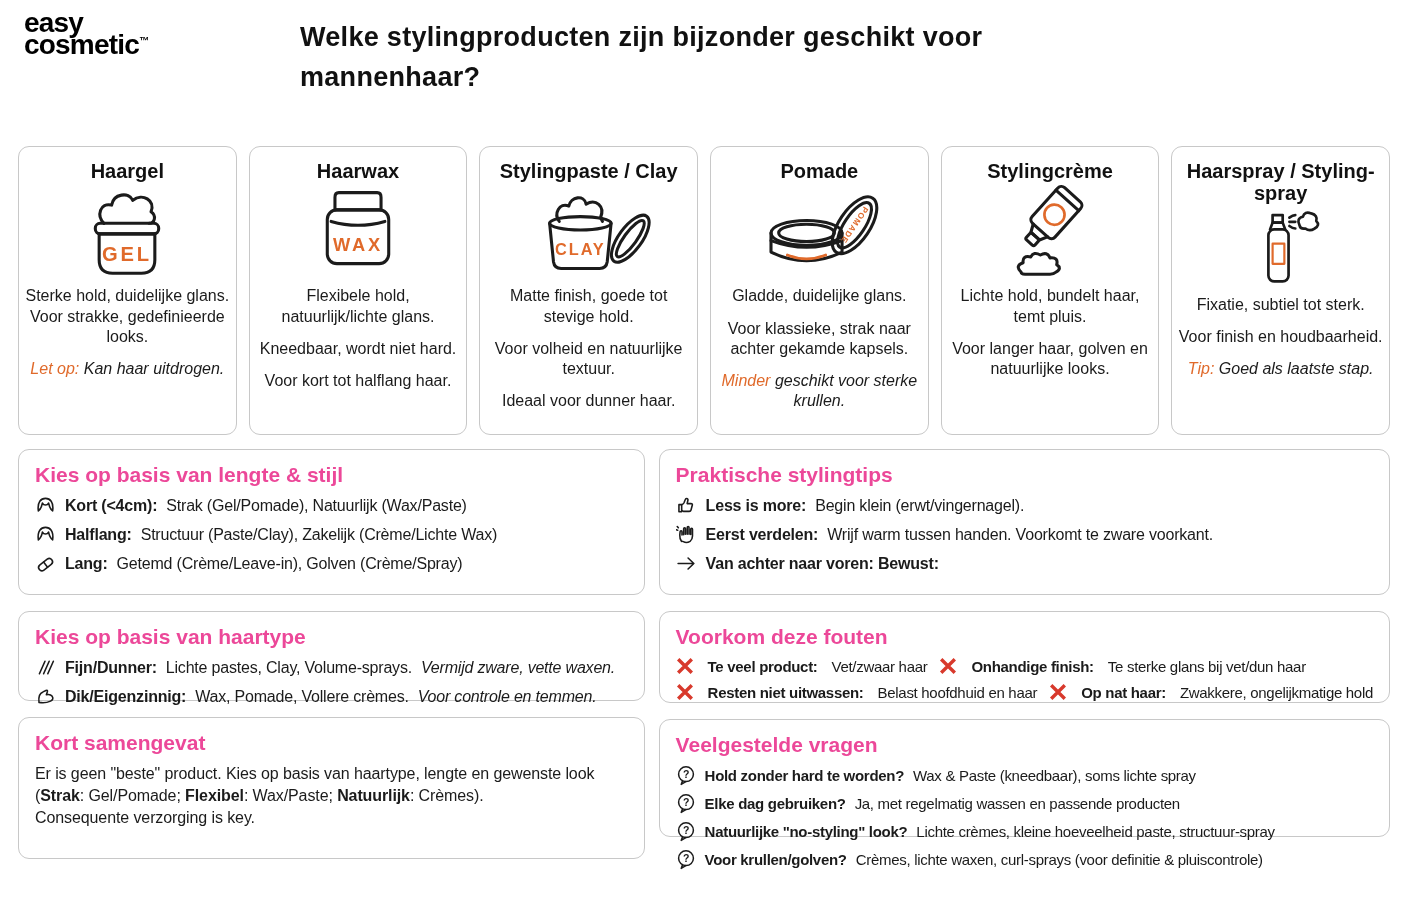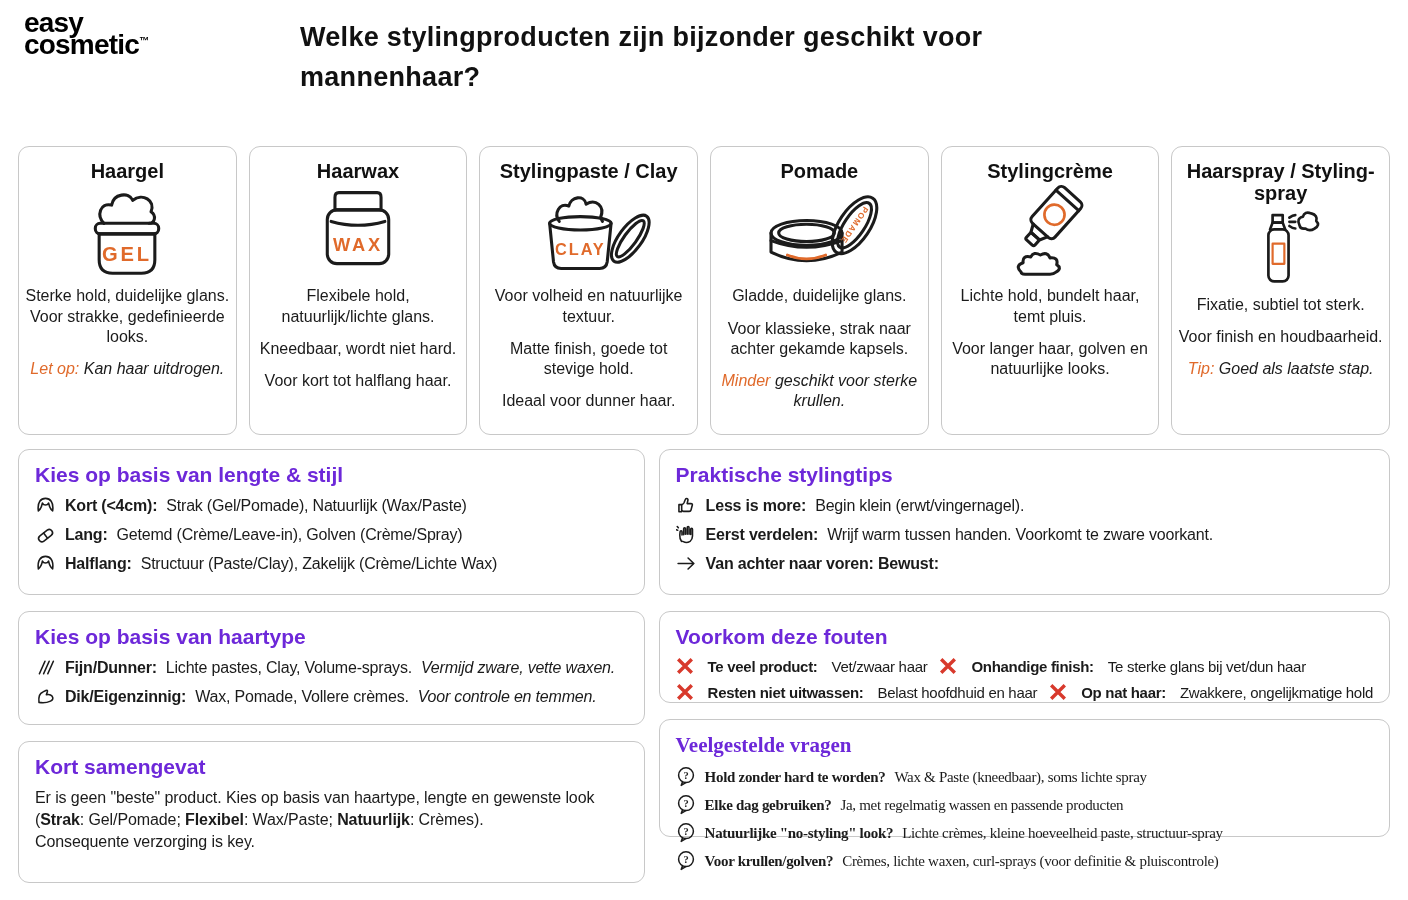--- a/index.html
+++ b/index.html
@@ -23,28 +23,28 @@
   .card p{margin:6px 0;font-size:16px;line-height:1.26;}
   .card p.note{font-style:italic;}
   .nlabel{color:#E06A2B;font-style:italic;}
   .cicon{stroke:#1b1b1b;fill:none;stroke-width:3.2;stroke-linecap:round;stroke-linejoin:round;}
   .cicon text{stroke:none;fill:#E06A2B;font-weight:bold;}
   .accent-stroke{stroke:#E06A2B;}
   .sections{display:flex;gap:14px;margin:14px 18px 0;}
   .col{flex:1;display:flex;flex-direction:column;gap:16px;}
   .box{border:1.5px solid #c8c8c8;border-radius:11px;box-sizing:border-box;
        padding:11px 16px;}
-  .box h2{margin:2px 0 8px;font-size:21px;color:#6d28d9;}
+  .box h2{margin:2px 0 8px;font-size:21px;color:#ec4899;}
   .item{display:flex;align-items:center;gap:9px;font-size:16px;line-height:1.2;
         margin:8px 0;letter-spacing:-0.2px;white-space:nowrap;}
   .item .txt{white-space:nowrap;}
   .sicon{flex:none;stroke:#1b1b1b;fill:none;stroke-width:1.5;
          stroke-linecap:round;stroke-linejoin:round;}
-  .h146{height:146px;} .h114{height:114px;} .h150{height:142px;}
-  .h108{height:92px;} .h162{height:118px;font-family:Liberation Serif, serif;}
+  .h146{height:146px;} .h114{height:90px;} .h150{height:142px;}
+  .h108{height:92px;} .h162{height:118px;}
   .mrow{display:flex;gap:12px;align-items:center;font-size:15px;margin:8px 0;
         letter-spacing:-0.3px;white-space:nowrap;}
   .mgroup{display:flex;align-items:center;gap:14px;white-space:nowrap;}
   .xicon{flex:none;stroke:#D8392C;fill:none;stroke-width:3.4;stroke-linecap:butt;}
   .faq .item{font-size:15px;letter-spacing:-0.3px;margin:7px 0;}
   .qicon text{stroke:none;fill:#1b1b1b;font-weight:bold;}
   .summary-text{font-size:16px;line-height:1.38;margin:2px 0 0;letter-spacing:-0.1px;}
 </style>
 </head>
 <body>
@@ -95,22 +95,22 @@
         <path d="M34 40 C28 32 34 20 44 24 C46 14 60 12 62 22 C72 16 82 24 77 36 L79 40"></path>
         <ellipse cx="56" cy="42" rx="32" ry="7"></ellipse>
         <path d="M24 42 L28 82 Q29 89 36 89 H76 Q83 89 84 82 L88 42"></path>
         <g transform="rotate(36 108 58)">
           <ellipse cx="108" cy="58" rx="12" ry="29"></ellipse>
           <ellipse cx="108" cy="58" rx="6.5" ry="23"></ellipse>
         </g>
         <text x="56" y="75" text-anchor="middle" font-size="17" letter-spacing="2">CLAY</text>
       </svg>
     </div>
+    <p>Matte finish, goede tot stevige hold.</p>
     <p>Voor volheid en natuurlijke textuur.</p>
-    <p>Matte finish, goede tot stevige hold.</p>
     <p>Ideaal voor dunner haar.</p>
   </div>
 
   <div class="card">
     <h3>Pomade</h3>
     <div class="icon-wrap">
       <svg class="cicon" width="126" height="96" viewBox="0 0 130 100">
         <ellipse cx="52" cy="52" rx="37" ry="13"></ellipse>
         <ellipse cx="52" cy="52" rx="29" ry="9"></ellipse>
         <path d="M15 52 V72 Q52 90 89 72 V52"></path>
@@ -171,34 +171,34 @@
       <h2>Kies op basis van lengte &amp; stijl</h2>
       <div class="item">
         <svg class="sicon" width="21" height="21" viewBox="0 0 20 20">
             <path d="M3.2 15.2 C2 6.5 5.8 3.2 10 3.2 C14.2 3.2 18 6.5 16.8 15.2 C14.6 13.6 13.4 10.4 12.9 7.6 C11.8 10.2 8.2 10.2 7.1 7.6 C6.6 10.4 5.4 13.6 3.2 15.2 Z"></path>
           </svg>
         <b>Kort (&lt;4cm):</b>
         <span class="txt">Strak (Gel/Pomade), Natuurlijk (Wax/Paste)</span>
       </div>
       <div class="item">
         <svg class="sicon" width="21" height="21" viewBox="0 0 20 20">
+            <path d="M3.2 15.2 C2 6.5 5.8 3.2 10 3.2 C14.2 3.2 18 6.5 16.8 15.2 C14.6 13.6 13.4 10.4 12.9 7.6 C11.8 10.2 8.2 10.2 7.1 7.6 C6.6 10.4 5.4 13.6 3.2 15.2 Z"></path>
+          </svg>
+        <b>Halflang:</b>
+        <span class="txt">Structuur (Paste/Clay), Zakelijk (Crème/Lichte Wax)</span>
+      </div>
+      <div class="item">
+        <svg class="sicon" width="21" height="21" viewBox="0 0 20 20">
             <g transform="rotate(-38 10 11)">
               <rect x="2.5" y="8" width="15" height="6.2" rx="3.1"></rect>
               <line x1="10" y1="8" x2="10" y2="14.2"></line>
             </g>
           </svg>
         <b>Lang:</b>
         <span class="txt">Getemd (Crème/Leave-in), Golven (Crème/Spray)</span>
-      </div>
-      <div class="item">
-        <svg class="sicon" width="21" height="21" viewBox="0 0 20 20">
-            <path d="M3.2 15.2 C2 6.5 5.8 3.2 10 3.2 C14.2 3.2 18 6.5 16.8 15.2 C14.6 13.6 13.4 10.4 12.9 7.6 C11.8 10.2 8.2 10.2 7.1 7.6 C6.6 10.4 5.4 13.6 3.2 15.2 Z"></path>
-          </svg>
-        <b>Halflang:</b>
-        <span class="txt">Structuur (Paste/Clay), Zakelijk (Crème/Lichte Wax)</span>
       </div>
     </div>
 
     <div class="box h114">
       <h2>Kies op basis van haartype</h2>
       <div class="item">
         <svg class="sicon" width="21" height="21" viewBox="0 0 20 20">
             <path d="M4.2 16 L9.5 4 M8.2 16 L13.5 4 M12.2 16 L17.5 4"></path>
           </svg>
         <b>Fijn/Dunner:</b>

